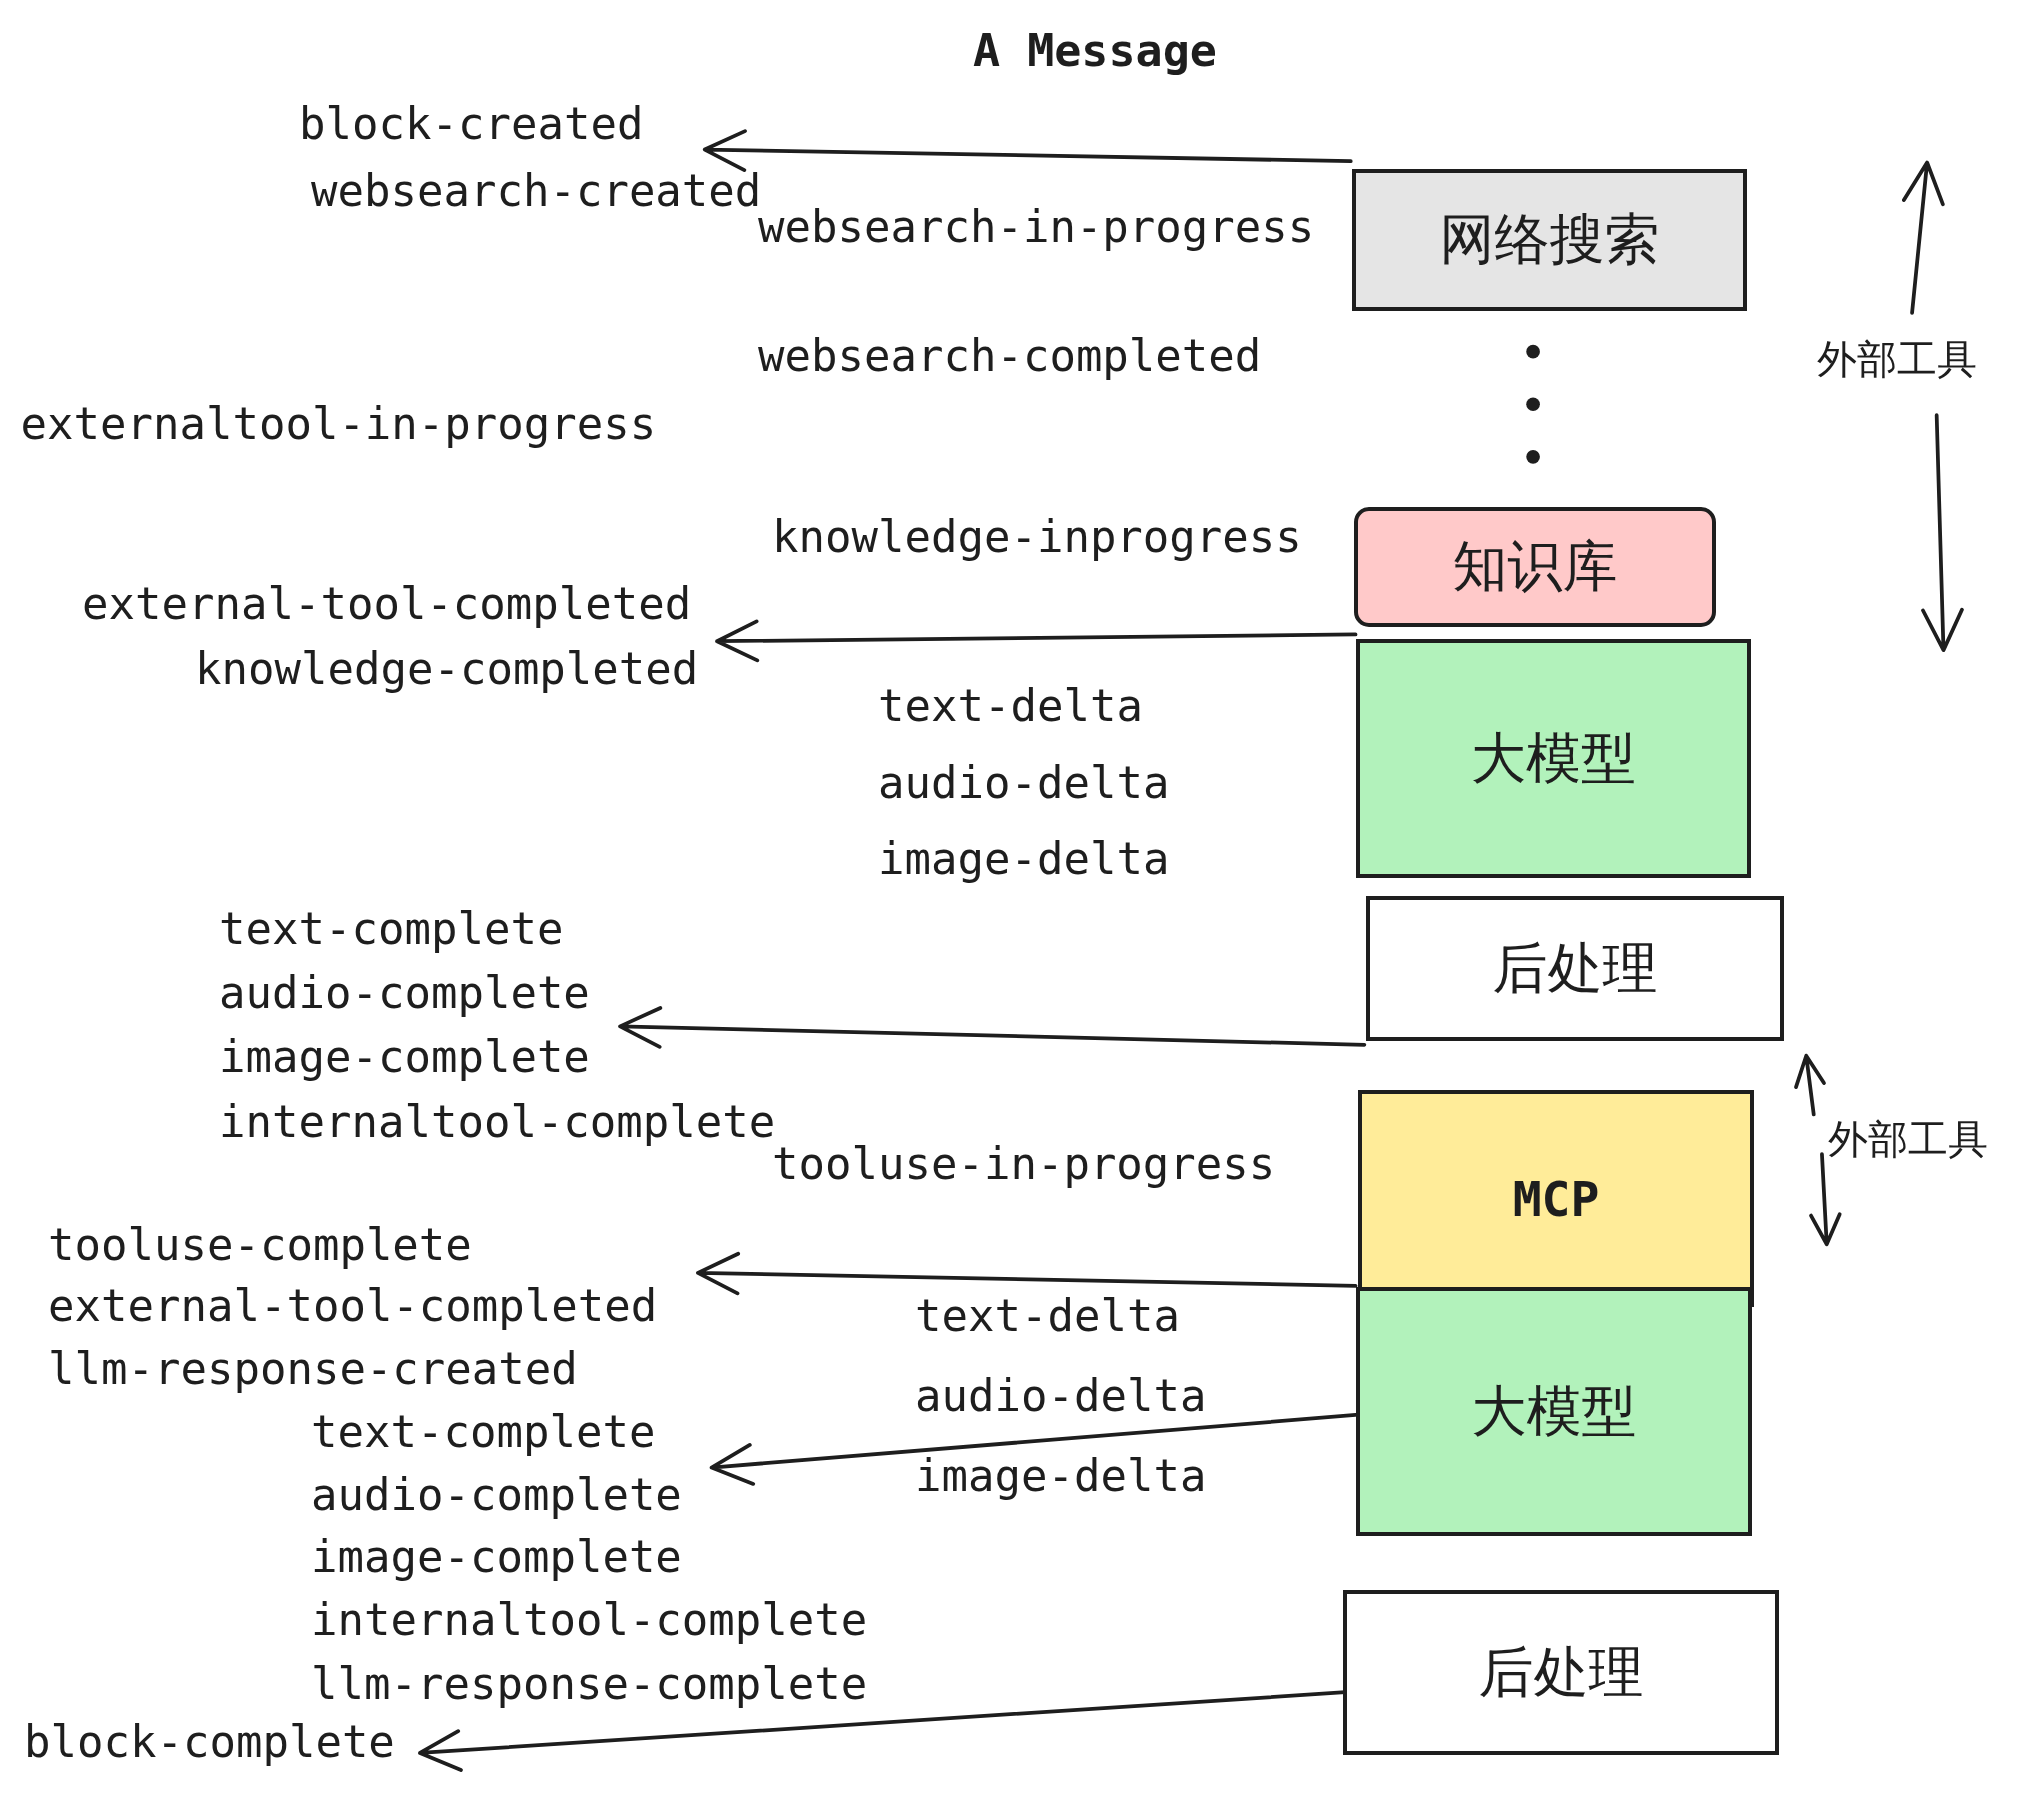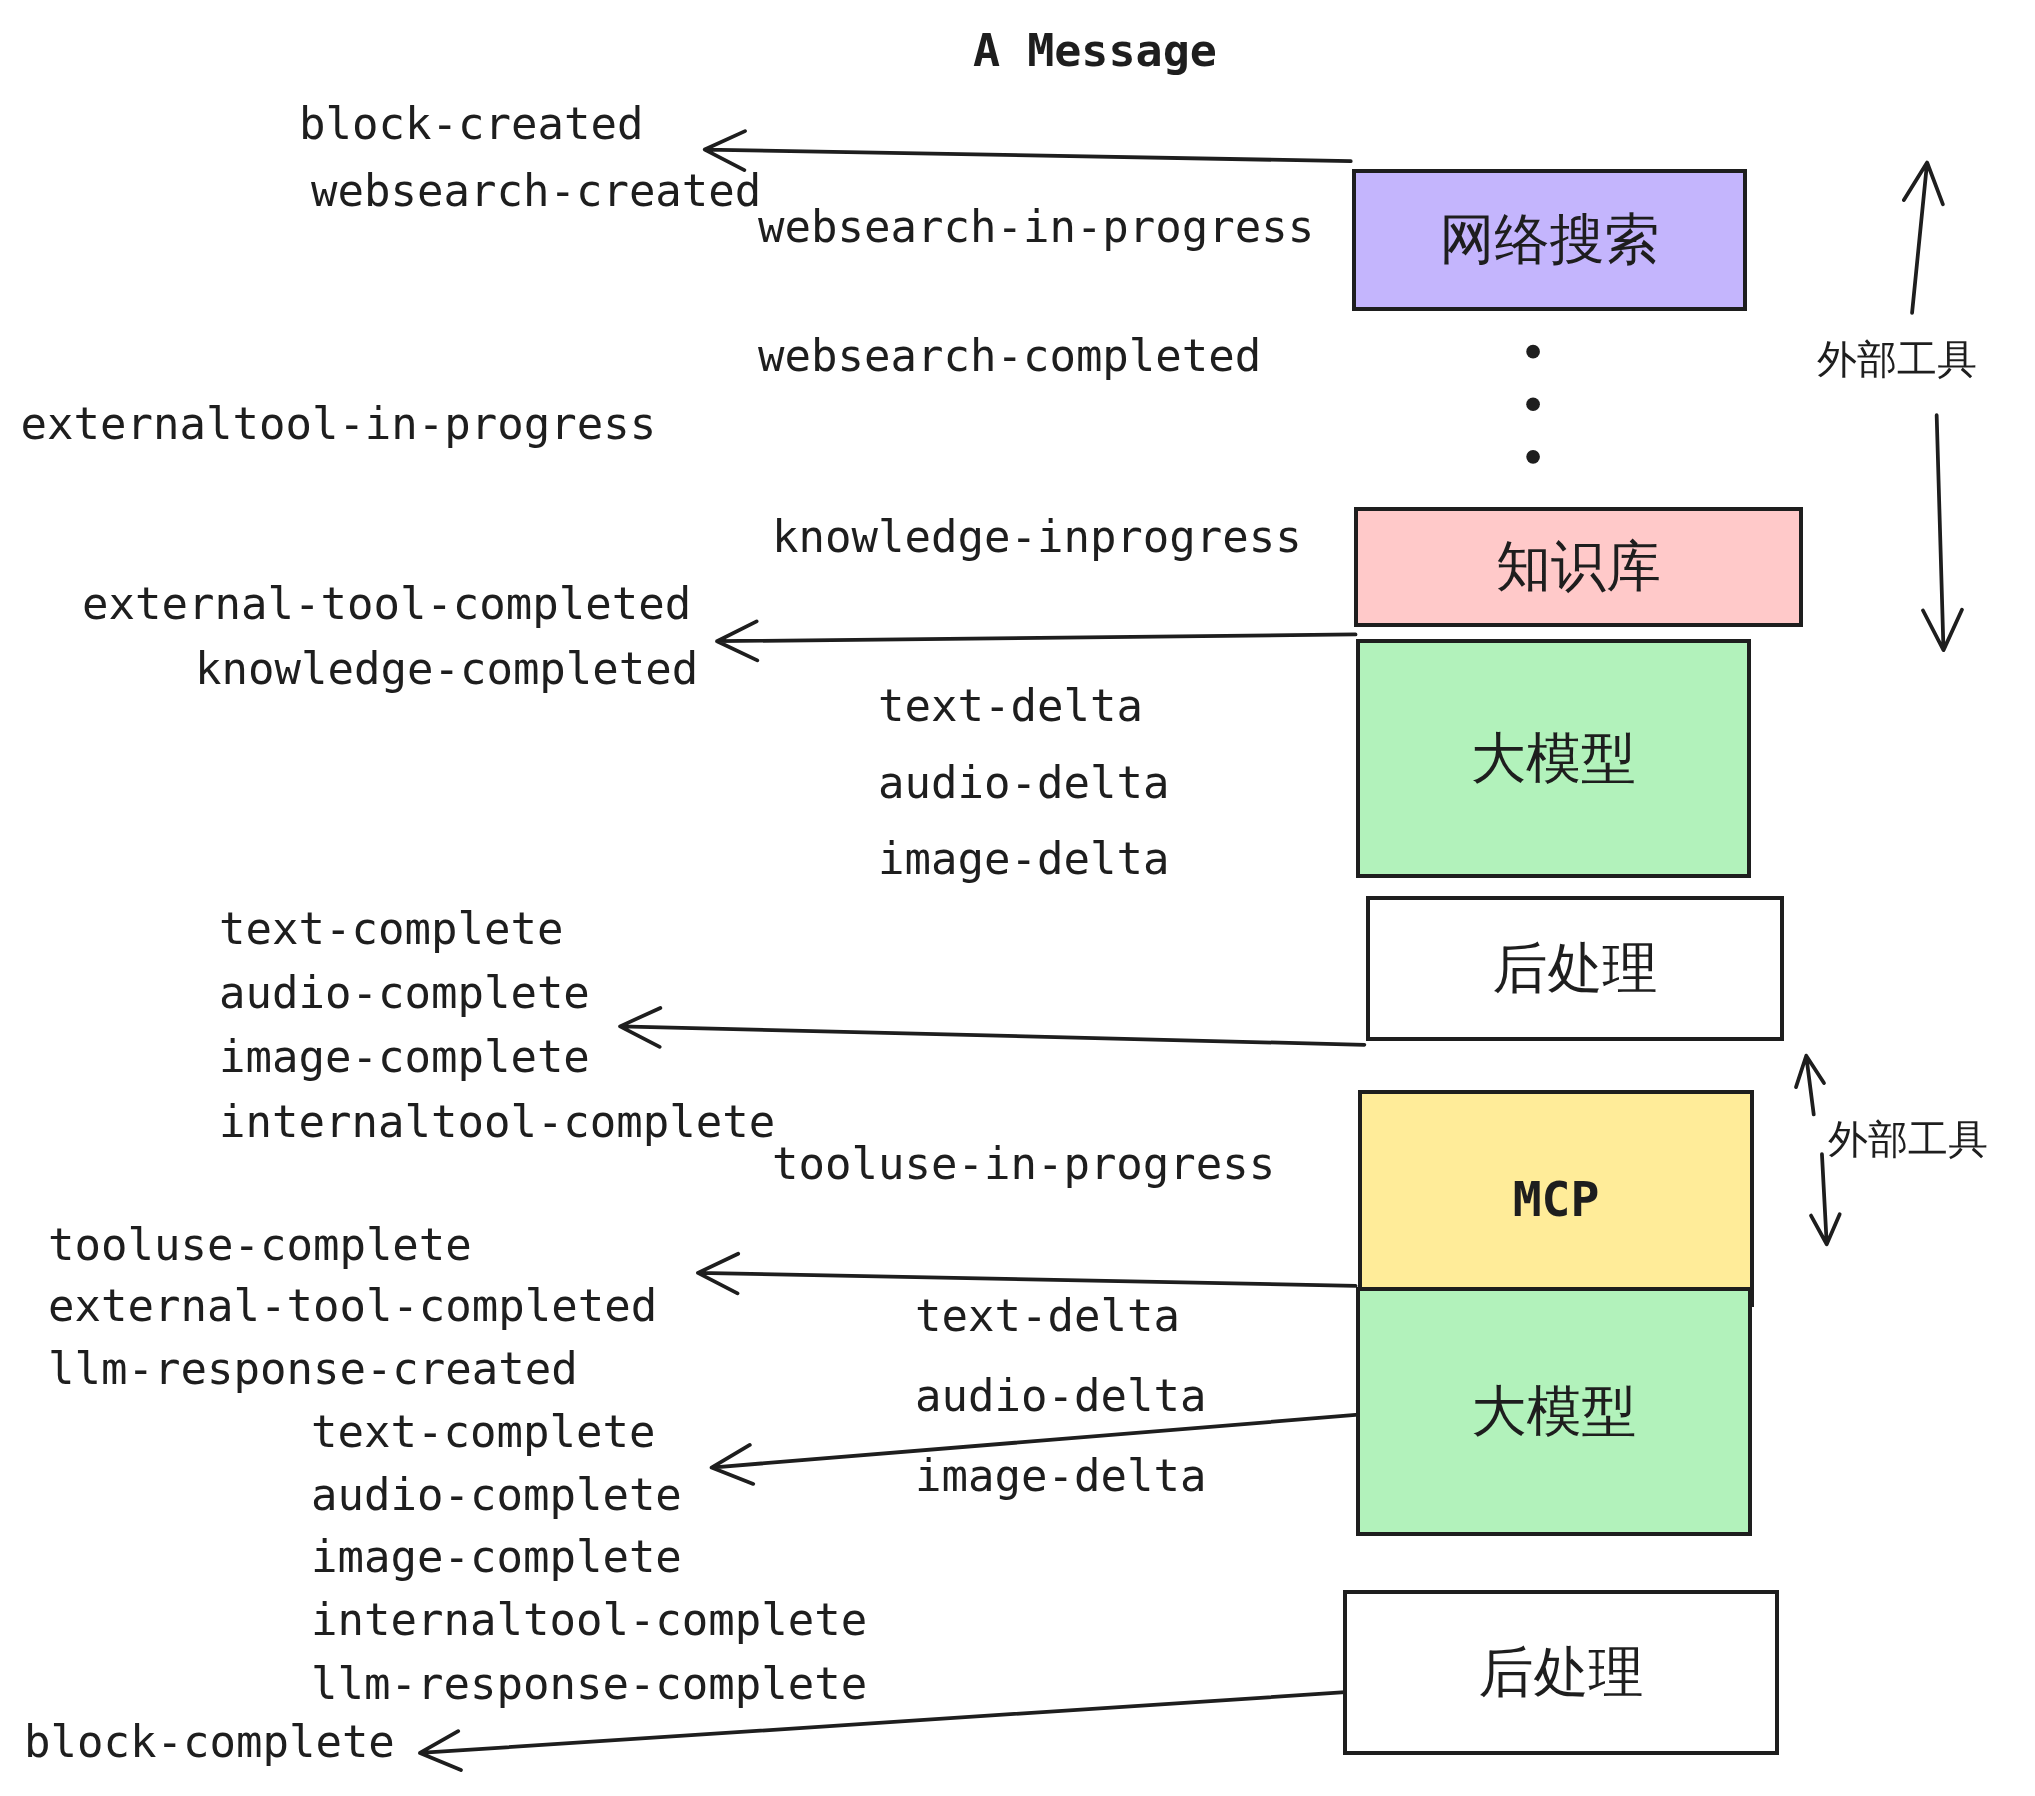--- a/index.html
+++ b/index.html
@@ -45,21 +45,21 @@
   #knowledge-inprogress{left:772px;top:515px;}
   #text-delta-1{left:878px;top:684px;}
   #audio-delta-1{left:878px;top:761px;}
   #image-delta-1{left:878px;top:837px;}
   #tooluse-in-progress{left:772px;top:1142px;}
   #text-delta-2{left:915px;top:1294px;}
   #audio-delta-2{left:915px;top:1374px;}
   #image-delta-2{left:915px;top:1454px;}
   
   #box-websearch{left:1352px;top:169px;width:395px;height:142px;}
-  #box-knowledge{left:1354px;top:507px;width:449px;height:120px;}
+  #box-knowledge{left:1354px;top:507px;width:362px;height:120px;border-radius:15px;}
   #box-llm1{left:1356px;top:639px;width:395px;height:239px;}
   #box-post1{left:1366px;top:896px;width:418px;height:145px;}
   #box-mcp{left:1358px;top:1070px;width:396px;height:217px;}
   #box-llm2{left:1356px;top:1287px;width:396px;height:249px;}
   #box-post2{left:1343px;top:1590px;width:436px;height:165px;}
   
   #ext-tools-1{left:1817px;top:332px;}
   #ext-tools-2{left:1828px;top:1112px;}
 </style>
 </head>
@@ -117,21 +117,21 @@
 <div class="abs ev" id="websearch-completed">websearch-completed</div>
 <div class="abs ev" id="knowledge-inprogress">knowledge-inprogress</div>
 <div class="abs ev" id="text-delta-1">text-delta</div>
 <div class="abs ev" id="audio-delta-1">audio-delta</div>
 <div class="abs ev" id="image-delta-1">image-delta</div>
 <div class="abs ev" id="tooluse-in-progress">tooluse-in-progress</div>
 <div class="abs ev" id="text-delta-2">text-delta</div>
 <div class="abs ev" id="audio-delta-2">audio-delta</div>
 <div class="abs ev" id="image-delta-2">image-delta</div>
 
-<div class="box" id="box-websearch" style="background: #c4b5fd; align-items: center;">
+<div class="box" id="box-websearch" style="background: #e5e5e5; align-items: center;">
   <span>网络搜索</span>
 </div>
 <div class="box" id="box-knowledge" style="background: rgb(255, 201, 201);">
   <span>知识库</span>
 </div>
 <div class="box" id="box-llm1" style="background: rgb(178, 242, 187);">
   <span>大模型</span>
 </div>
 <div class="box" id="box-post1" style="background: rgb(255, 255, 255);">
   <span>后处理</span>

